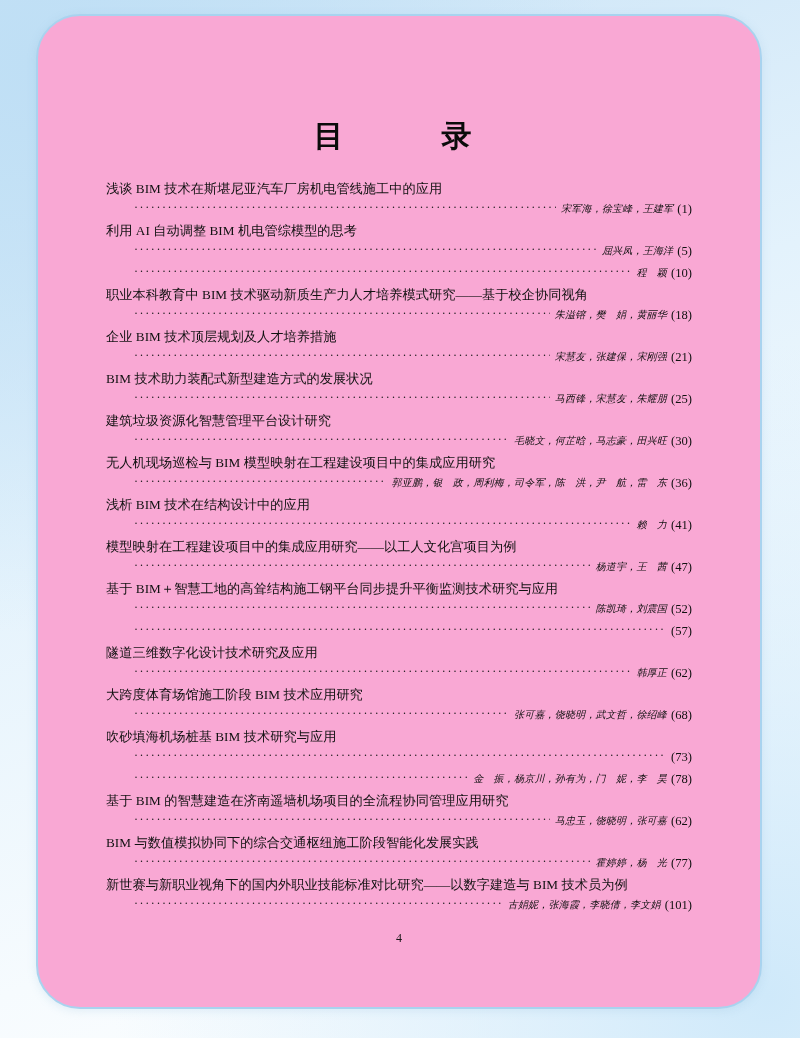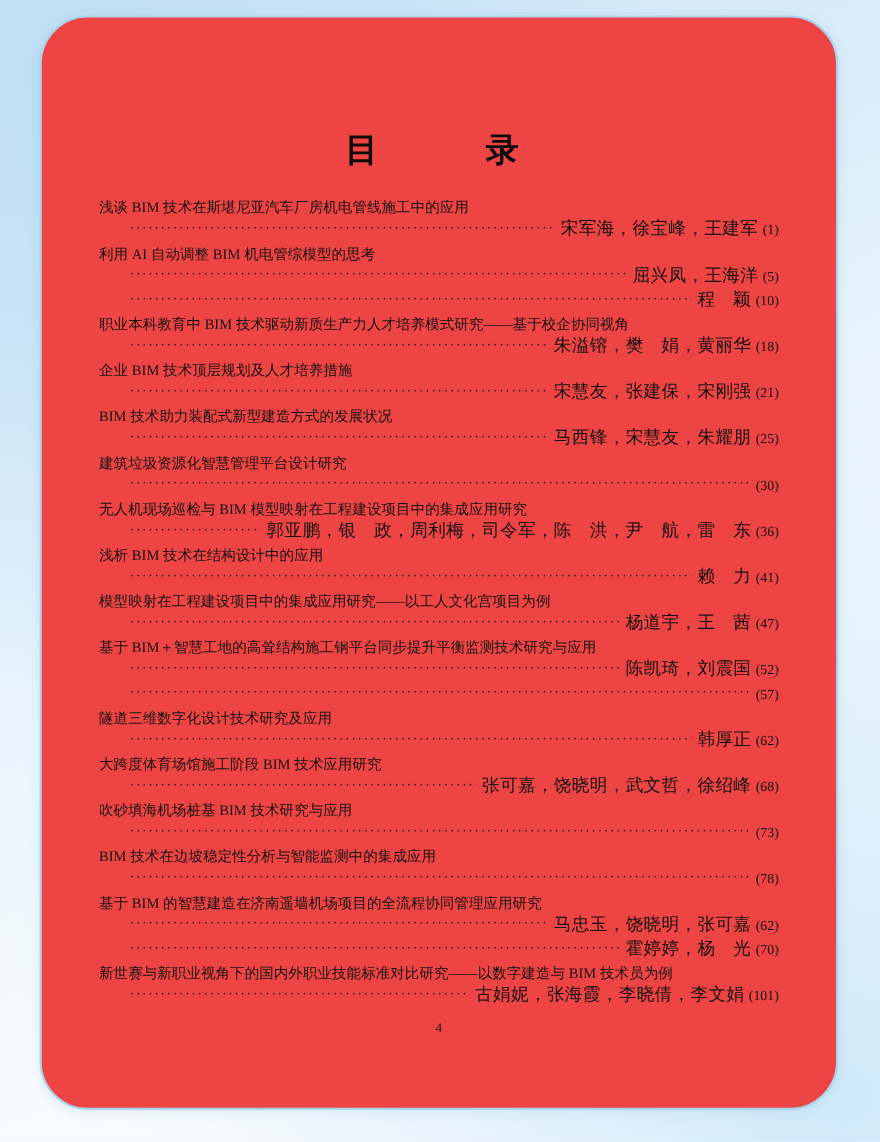--- a/index.html
+++ b/index.html
@@ -26,21 +26,21 @@
       linear-gradient(160deg, #c9e3f6 0%, #e3f2fc 40%, #f6fbfe 75%, #ffffff 100%);
   }
 
   
   .paper {
     position: absolute;
     left: 36px;
     top: 14px;
     width: 726px;
     height: 995px;
-    background: #ef4444;
+    background: #f9a8d4;
     border: 2px solid #a9d3ef;
     border-radius: 44px;
     box-sizing: border-box;
     box-shadow: 0 2px 10px rgba(120,170,205,0.18);
   }
   .paper-inner {
     position: absolute;
     left: 0;
     top: 0;
     width: 100%;
@@ -53,21 +53,21 @@
     text-align: center;
     font-size: 30px;
     font-weight: bold;
     letter-spacing: 0.42em;
     color: #0b0b0b;
     margin: 26px 0 22px 0;
     font-family: "Liberation Serif", "DejaVu Serif", serif;
   }
 
   .toc-list {
-    margin: 0;
+    margin: 16px;
     padding: 0;
     list-style: none;
   }
 
   .toc-entry {
     margin: 0 0 2px 0;
     padding: 0;
   }
 
   .entry-title {
@@ -97,21 +97,22 @@
     color: #1a1a1a;
     min-width: 40px;
     position: relative;
     top: -2px;
   }
 
   .entry-authors {
     flex: 0 0 auto;
     padding-left: 5px;
     font-family: "Liberation Serif", "DejaVu Serif", serif;
-    font-size: 16px;
+    font-style: italic;
+    font-size: 10px;
     letter-spacing: 0.02em;
     color: #111;
   }
 
   .entry-page {
     flex: 0 0 auto;
     padding-left: 4px;
     font-size: 12.6px;
     color: #111;
   }
@@ -178,20 +179,21 @@
           <div class="entry-meta">
             <span class="leader">········································································································································································································</span>
             <span class="entry-authors">马西锋，宋慧友，朱耀朋</span>
             <span class="entry-page">(25)</span>
           </div>
         </li>
         <li class="toc-entry">
           <div class="entry-title">建筑垃圾资源化智慧管理平台设计研究</div>
           <div class="entry-meta">
             <span class="leader">········································································································································································································</span>
+            <span class="entry-authors">毛晓文，何芷晗，马志豪，田兴旺</span>
             <span class="entry-page">(30)</span>
           </div>
         </li>
         <li class="toc-entry">
           <div class="entry-title">无人机现场巡检与 BIM 模型映射在工程建设项目中的集成应用研究</div>
           <div class="entry-meta">
             <span class="leader">········································································································································································································</span>
             <span class="entry-authors">郭亚鹏，银　政，周利梅，司令军，陈　洪，尹　航，雷　东</span>
             <span class="entry-page">(36)</span>
           </div>
@@ -243,39 +245,40 @@
           </div>
         </li>
         <li class="toc-entry">
           <div class="entry-title">吹砂填海机场桩基 BIM 技术研究与应用</div>
           <div class="entry-meta">
             <span class="leader">········································································································································································································</span>
             <span class="entry-page">(73)</span>
           </div>
         </li>
         <li class="toc-entry">
-          <div class="entry-title">BIM 技术在边坡稳定性分析与智能监测中的集成应用</div>
-          <div class="entry-meta">
-            <span class="leader">········································································································································································································</span>
+          <div class="entry-meta">
+            <span class="leader">········································································································································································································</span>
+            <span class="entry-authors">金　振，杨京川，孙有为，门　妮，李　昊</span>
             <span class="entry-page">(78)</span>
           </div>
         </li>
         <li class="toc-entry">
           <div class="entry-title">基于 BIM 的智慧建造在济南遥墙机场项目的全流程协同管理应用研究</div>
           <div class="entry-meta">
             <span class="leader">········································································································································································································</span>
             <span class="entry-authors">马忠玉，饶晓明，张可嘉</span>
             <span class="entry-page">(62)</span>
           </div>
         </li>
         <li class="toc-entry">
+          <div class="entry-title">BIM 与数值模拟协同下的综合交通枢纽施工阶段智能化发展实践</div>
           <div class="entry-meta">
             <span class="leader">········································································································································································································</span>
             <span class="entry-authors">霍婷婷，杨　光</span>
-            <span class="entry-page">(70)</span>
+            <span class="entry-page">(77)</span>
           </div>
         </li>
         <li class="toc-entry">
           <div class="entry-title">新世赛与新职业视角下的国内外职业技能标准对比研究——以数字建造与 BIM 技术员为例</div>
           <div class="entry-meta">
             <span class="leader">········································································································································································································</span>
             <span class="entry-authors">古娟妮，张海霞，李晓倩，李文娟</span>
             <span class="entry-page">(101)</span>
           </div>
         </li>

